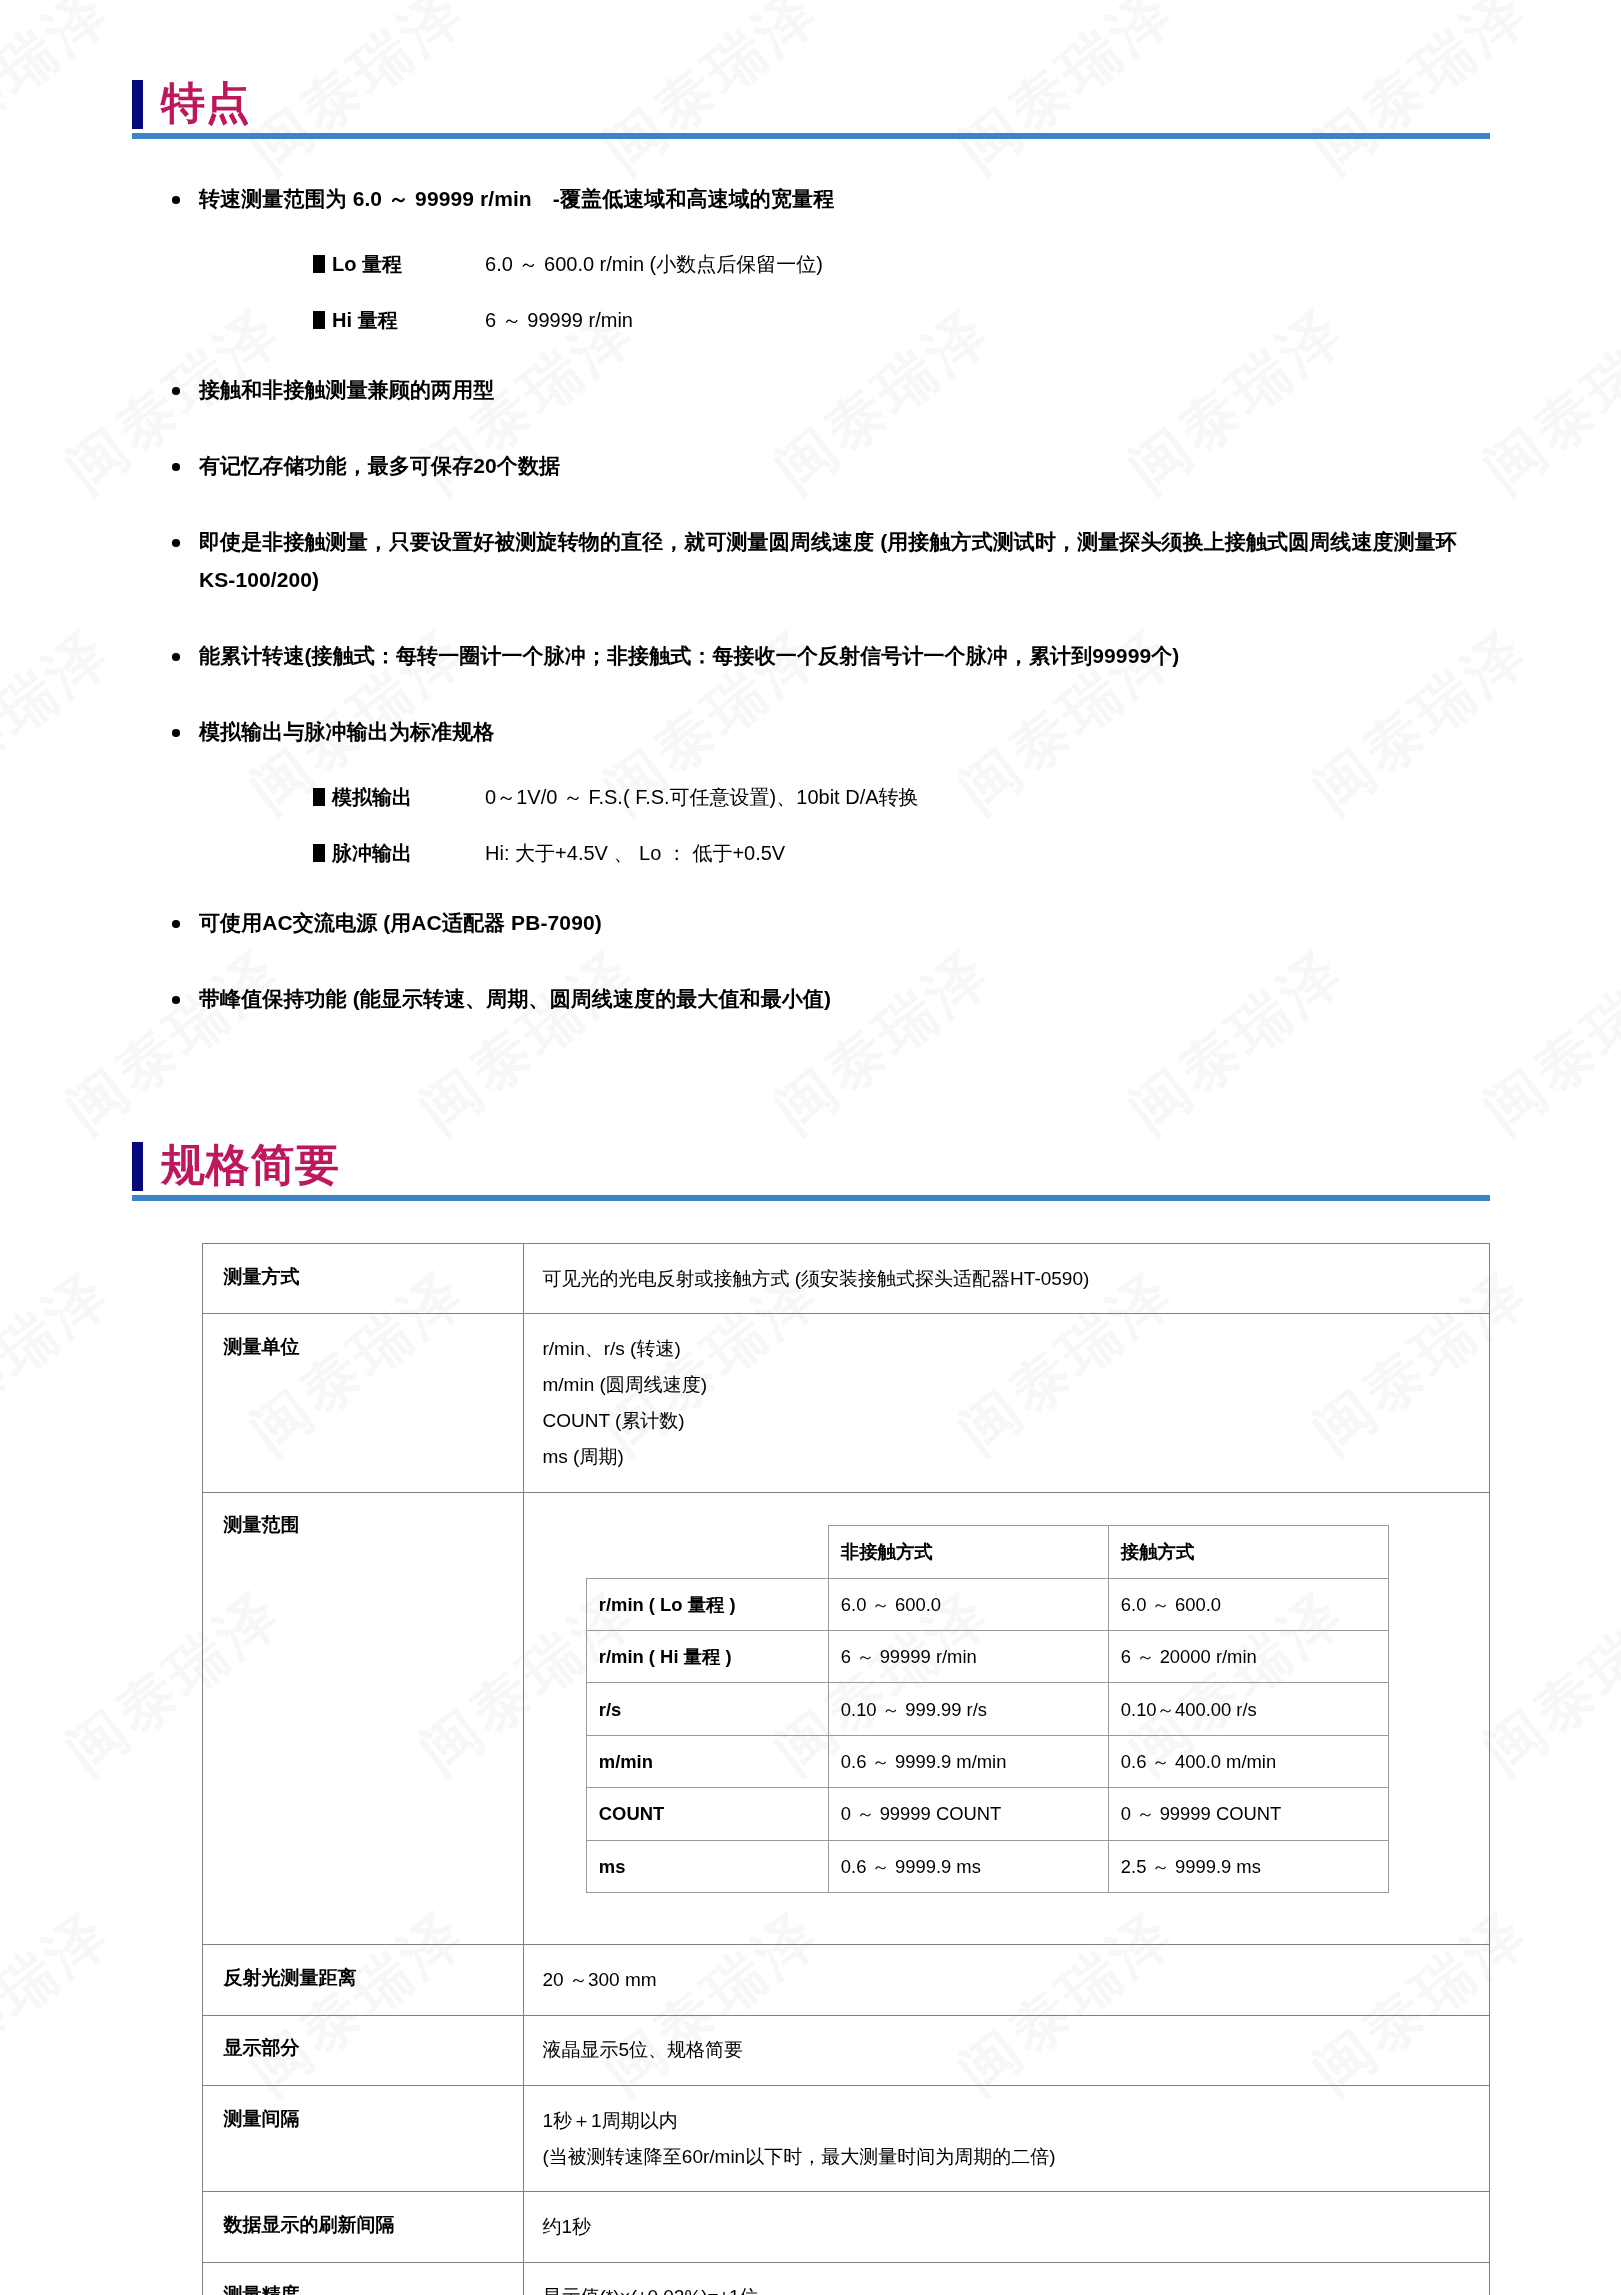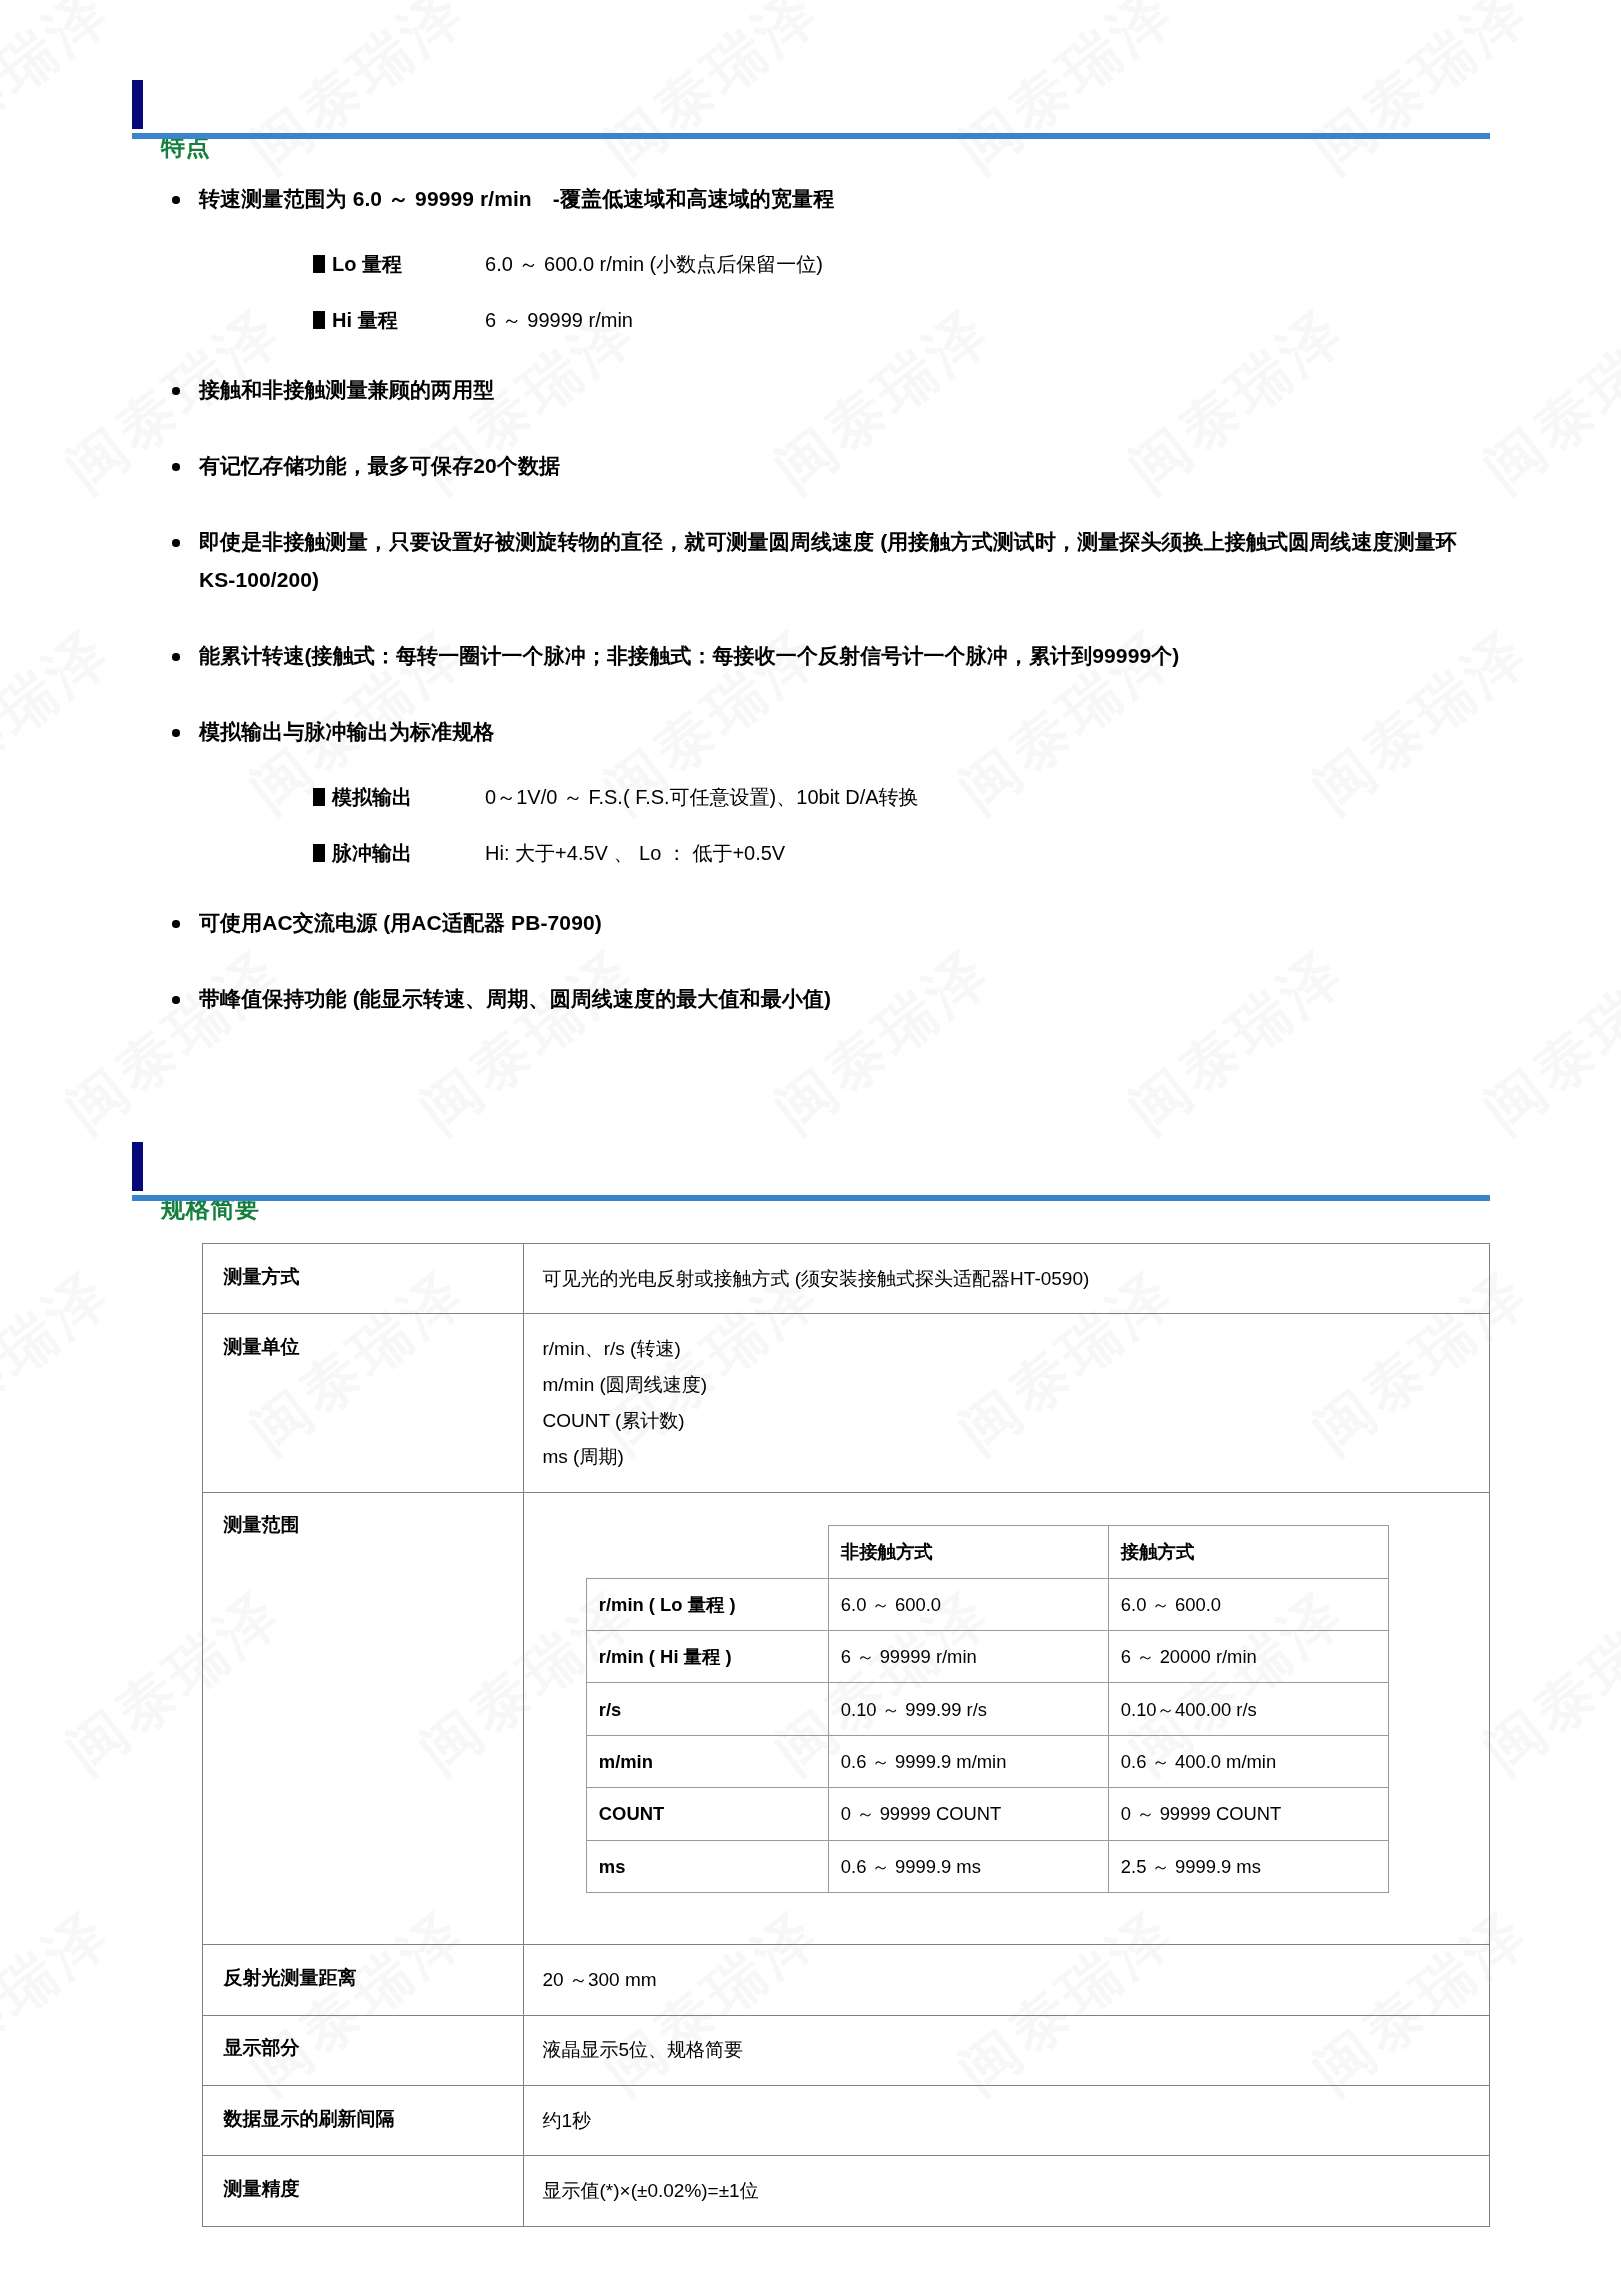--- a/index.html
+++ b/index.html
@@ -62,26 +62,25 @@
     left: 0;
     top: 4.1px;
     width: 11px;
     height: 49px;
     background: #06097a;
   }
   .section-head .title {
     position: absolute;
     left: 29px;
     top: 4.1px;
-    font-size: 24px;
-    font-weight: 700;
-    color: #15803d;
+    font-size: 44px;
+    font-weight: 700;
+    color: #be185d;
     line-height: 45px;
     letter-spacing: 0.7px;
-    margin-top: 44px;
   }
   .section-head .rule {
     position: absolute;
     left: 0;
     right: 0;
     bottom: 0;
     height: 6.1px;
     background: #3a84ca;
   }
 
@@ -396,20 +395,27 @@
               </td>
             </tr>
 
             <tr>
               <td class="k">显示部分</td>
               <td class="v">
                 <span class="v-line">液晶显示5位、规格简要</span>
               </td>
             </tr>
 
+            <tr>
+              <td class="k">测量间隔</td>
+              <td class="v">
+                <span class="v-line">1秒＋1周期以内</span>
+                <span class="v-line">(当被测转速降至60r/min以下时，最大测量时间为周期的二倍)</span>
+              </td>
+            </tr>
 
             <tr>
               <td class="k">数据显示的刷新间隔</td>
               <td class="v">
                 <span class="v-line">约1秒</span>
               </td>
             </tr>
 
             <tr>
               <td class="k">测量精度</td>

